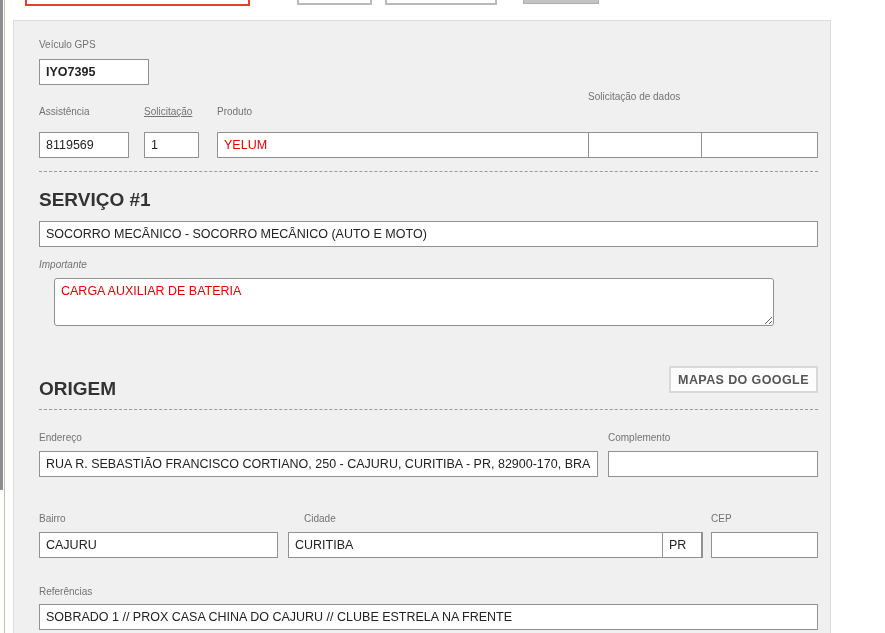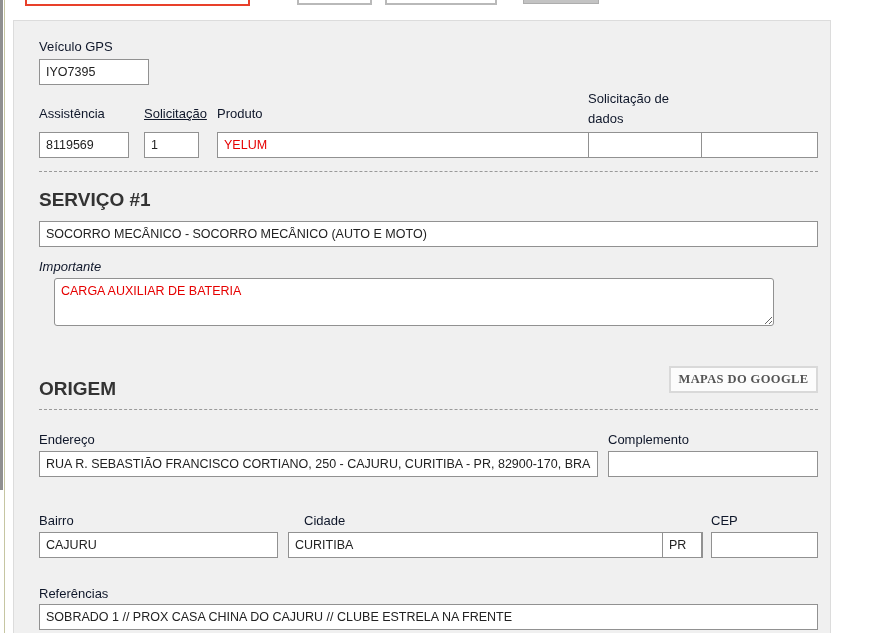--- a/index.html
+++ b/index.html
@@ -33,21 +33,21 @@
 
   
   .panel {
     position: absolute; left: 13px; top: 20px; width: 818px; height: 620px;
     background: #f0f0f0;
     border: 1px solid #dcdcdc;
     border-bottom: none;
   }
   .abs { position: absolute; }
   .lbl {
-    font-size: 13px; color: #0f172a; white-space: nowrap;
+    font-size: 10px; color: #737373; white-space: nowrap;
   }
   .hd {
     font-size: 19px; font-weight: bold; color: #333333; white-space: nowrap;
   }
   input.fld, textarea.fld {
     position: absolute;
     border: 1px solid #919191;
     background: #ffffff;
     font-family: "Liberation Sans", sans-serif;
     font-size: 12.5px;
@@ -66,21 +66,21 @@
   .dashes {
     position: absolute;
     border-top: 1px dashed #9a9a9a;
     height: 0;
   }
   .gbtn {
     position: absolute;
     background: #fcfcfc;
     border: 2px solid #d9d9d9;
     color: #555555;
-    font-family: Liberation Serif, serif;
+    font-family: Liberation Sans, sans-serif;
     font-size: 12.5px;
     font-weight: bold;
     letter-spacing: 0.4px;
     text-align: center;
     cursor: pointer;
   }
   .wraplbl { white-space: normal; line-height: 1.55; }
 </style>
 </head>
 <body>
@@ -89,21 +89,21 @@
 <div class="edge-olive"></div>
 
 <div class="tab tab-active"></div>
 <div class="tab tab-plain1"></div>
 <div class="tab tab-plain2"></div>
 <div class="tab tab-filled"></div>
 
 <div class="panel">
 
   <div class="abs lbl" style="left:25px; top:18px;">Veículo GPS</div>
-  <input class="fld" style="left: 25px; top: 38px; width: 110px;" value="IYO7395">
+  <input class="fld" style="left: 25px; top: 38px; width: 110px; font-weight: bold;" value="IYO7395">
 
   <div class="abs lbl" style="left:25px; top:85px;">Assistência</div>
   <div class="abs lbl" style="left:130px; top:85px;text-decoration:underline;">Solicitação</div>
   <div class="abs lbl" style="left:203px; top:85px;">Produto</div>
   <div class="abs lbl wraplbl" style="left:574px; top:68px; width:115px;">Solicitação de dados</div>
 
   <input class="fld" style="left: 25px; top: 111px; width: 90px;" value="8119569">
   <input class="fld" style="left: 130px; top: 111px; width: 55px;" value="1">
   <input class="fld red" style="left: 203px; top: 111px; width: 396px;" value="YELUM">
   <input class="fld" style="left: 574px; top: 111px; width: 114px;" value="">

